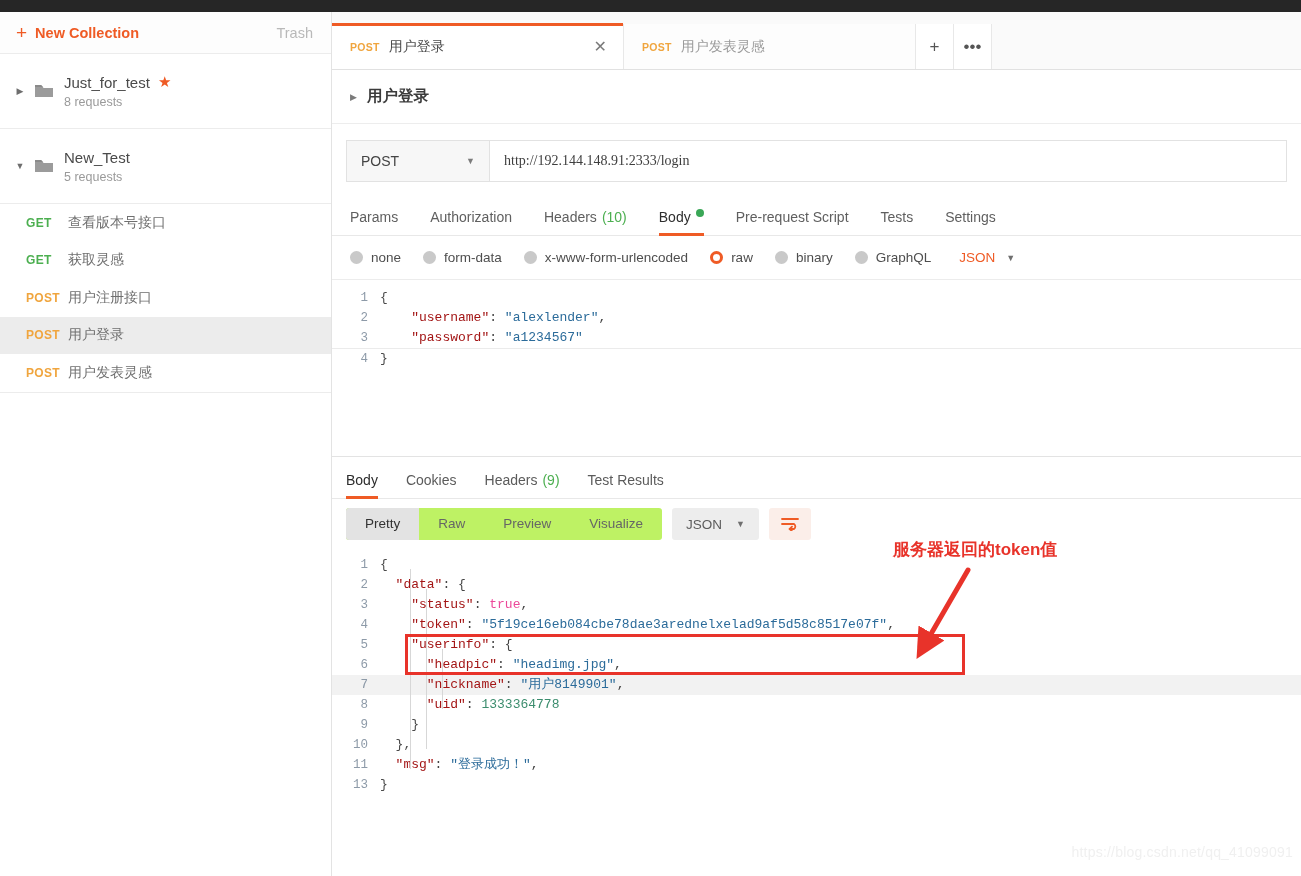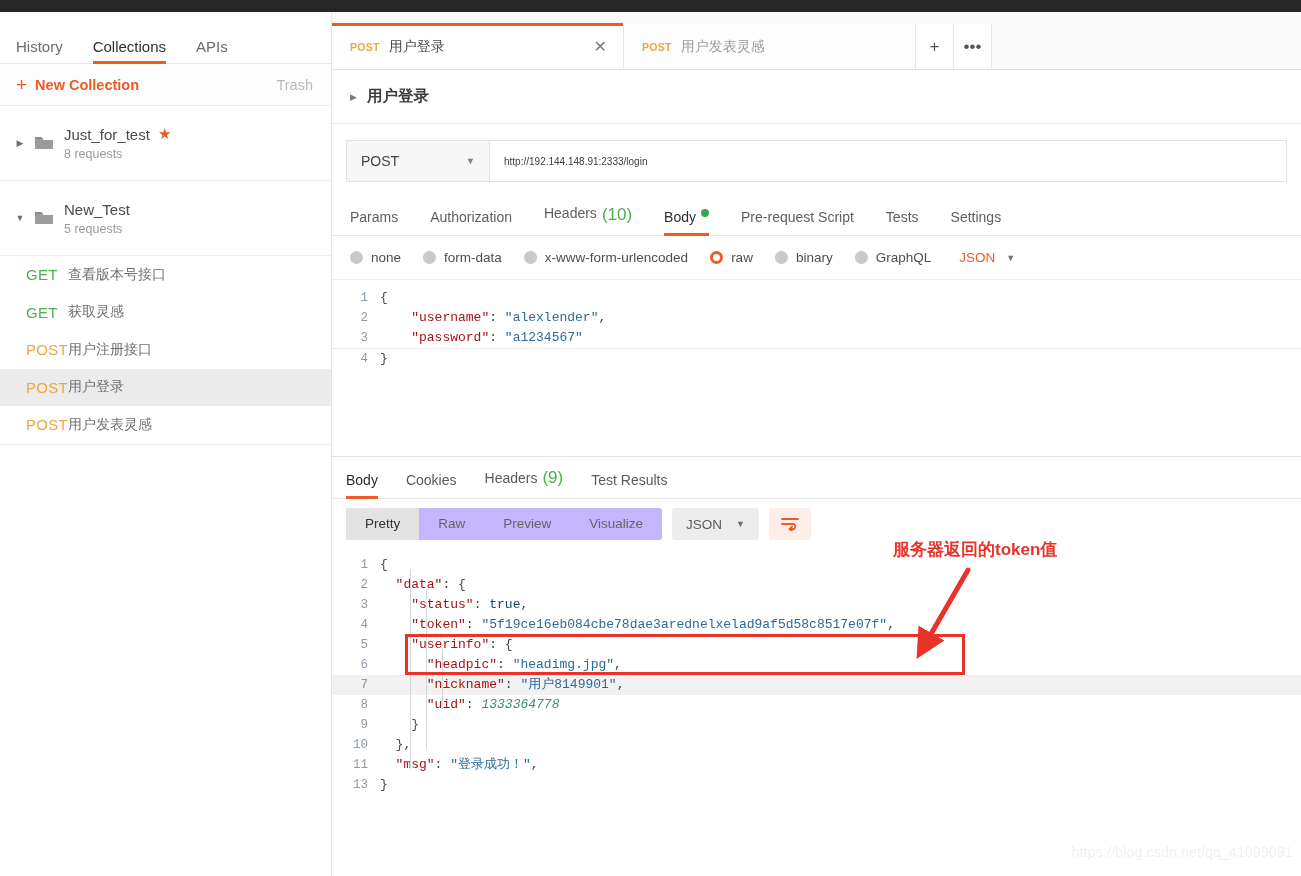--- a/index.html
+++ b/index.html
@@ -77,21 +77,21 @@
   .star-ic { color: #ef5b25; font-size: 15px; }
   .coll-sub { font-size: 12.5px; color: #9a9a9a; }
 
   .req-list { padding-top: 0; }
   .req-row {
     display: flex; align-items: center; height: 37.5px; padding-left: 26px;
     cursor: pointer;
   }
   .req-row.selected { background: #ececec; }
   .req-method {
-    font-size: 15px; font-weight: normal; width: 42px; flex: 0 0 42px;
+    font-size: 12px; font-weight: bold; width: 42px; flex: 0 0 42px;
     letter-spacing: .3px;
   }
   .m-GET { color: #4caf50; }
   .m-POST { color: #f0a53e; }
   .req-name { font-size: 14px; color: #6f6f6f; text-align: right; }
   .req-sep { border-bottom: 1px solid #ececec; margin-top: 0; }
 
   
   .main {
     position: absolute; left: 332px; top: 12px;
@@ -144,40 +144,40 @@
     width: 144px; height: 42px; border: 1px solid #e2e2e2;
     background: #f7f7f7; display: flex; align-items: center;
     padding: 0 14px; justify-content: space-between; cursor: pointer;
   }
   .method-txt { font-size: 14px; color: #444; }
   .method-caret { color: #7c7c7c; font-size: 9px; }
   .url-box {
     flex: 1; height: 42px; border: 1px solid #e2e2e2; border-left: 0;
     background: #fff; display: flex; align-items: center; padding: 0 14px;
   }
-  .url-txt { font-size: 10px; color: #3e3e3e; }
+  .url-txt { font-size: 14px; color: #3e3e3e; font-family: Liberation Serif, serif; }
 
   
   .reqtabs {
     display: flex; align-items: flex-end; gap: 0; height: 42px;
     margin: 12px 0 0 0; padding-left: 18px;
     border-bottom: 1px solid #e8e8e8;
   }
   .reqtab {
     position: relative; font-size: 14px; color: #5f5f5f; padding: 0 16px 10px 16px;
     cursor: pointer; white-space: nowrap; display: flex; align-items: flex-start; gap: 5px;
   }
   .reqtab:first-child { padding-left: 0; }
   .reqtab.active { color: #2e2e2e; }
   .reqtab.active::after {
     content: ""; position: absolute; left: 16px; right: 16px; bottom: -1px;
     height: 3px; background: #ef5b25;
   }
   .reqtab.active:first-child::after { left: 0; }
-  .count-green { color: #4caf50; font-size: 17px; }
+  .count-green { color: #4caf50; font-size: 14px; }
   .dot-green {
     width: 8px; height: 8px; border-radius: 50%; background: #3aa757;
     display: inline-block;
   }
 
   
   .bodytypes {
     display: flex; align-items: center; height: 44px; padding-left: 18px; gap: 22px;
     border-bottom: 1px solid #ececec;
   }
@@ -204,22 +204,22 @@
     width: 48px; flex: 0 0 48px; text-align: right; padding-right: 12px;
     color: #8d9aa8; font-size: 12.5px; user-select: none;
   }
   .code-txt { white-space: pre; }
   .req-editor { padding-top: 8px; height: 150px; }
   .req-editor .code-line:last-child { border-top: 1px solid #ebebeb; }
 
   .k-brace { color: #4a4a4a; }
   .k-key { color: #a31515; }
   .k-str { color: #2b6b9a; }
-  .k-num { color: #3c8d6e; font-style: italic; }
-  .k-bool { color: #0c4a6e; }
+  .k-num { color: #3c8d6e; }
+  .k-bool { color: #ec4899; }
   .k-punct { color: #444; }
 
   
   .resp-sep { border-top: 1px solid #e3e3e3; margin-top: 26px; }
   .resptabs {
     display: flex; align-items: flex-end; height: 42px; padding-left: 0;
     border-bottom: 1px solid #e8e8e8; margin-left: 0;
   }
   .resptab {
     position: relative; font-size: 14px; color: #5b5b5b; padding: 0 14px 10px 14px;
@@ -228,21 +228,21 @@
   .resptab.active { color: #2c2c2c; }
   .resptab.active::after {
     content: ""; position: absolute; left: 14px; right: 14px; bottom: -1px;
     height: 3px; background: #ef5b25;
   }
 
   .resp-toolbar {
     display: flex; align-items: center; height: 50px; padding-left: 14px; gap: 10px;
   }
   .seg-group {
-    display: flex; background: #c4b5fd; border-radius: 3px; height: 32px;
+    display: flex; background: #bef264; border-radius: 3px; height: 32px;
     align-items: center; overflow: hidden;
   }
   .seg {
     font-size: 13.5px; color: #666; padding: 0 19px; line-height: 32px;
     cursor: pointer;
   }
   .seg.active { color: #333; background: #e3e3e3; }
   .fmt-sel {
     display: flex; align-items: center; gap: 14px; background: #ededed;
     height: 32px; border-radius: 3px; padding: 0 14px; cursor: pointer;
@@ -279,25 +279,20 @@
 </head>
 <body>
 
 <div id="app">
 
   <div class="topbar"></div>
 
   <div class="sidebar">
 
 
-    <div class="side-tabs">
-      <div class="side-tab">History</div>
-      <div class="side-tab active">Collections</div>
-      <div class="side-tab">APIs</div>
-    </div>
 
     <div class="newcol-row">
       <div class="newcol-left">
         <span class="plus-ic">+</span>
         <span class="newcol-label">New Collection</span>
       </div>
       <span class="trash-label">Trash</span>
     </div>
 
     <div class="coll-item">

